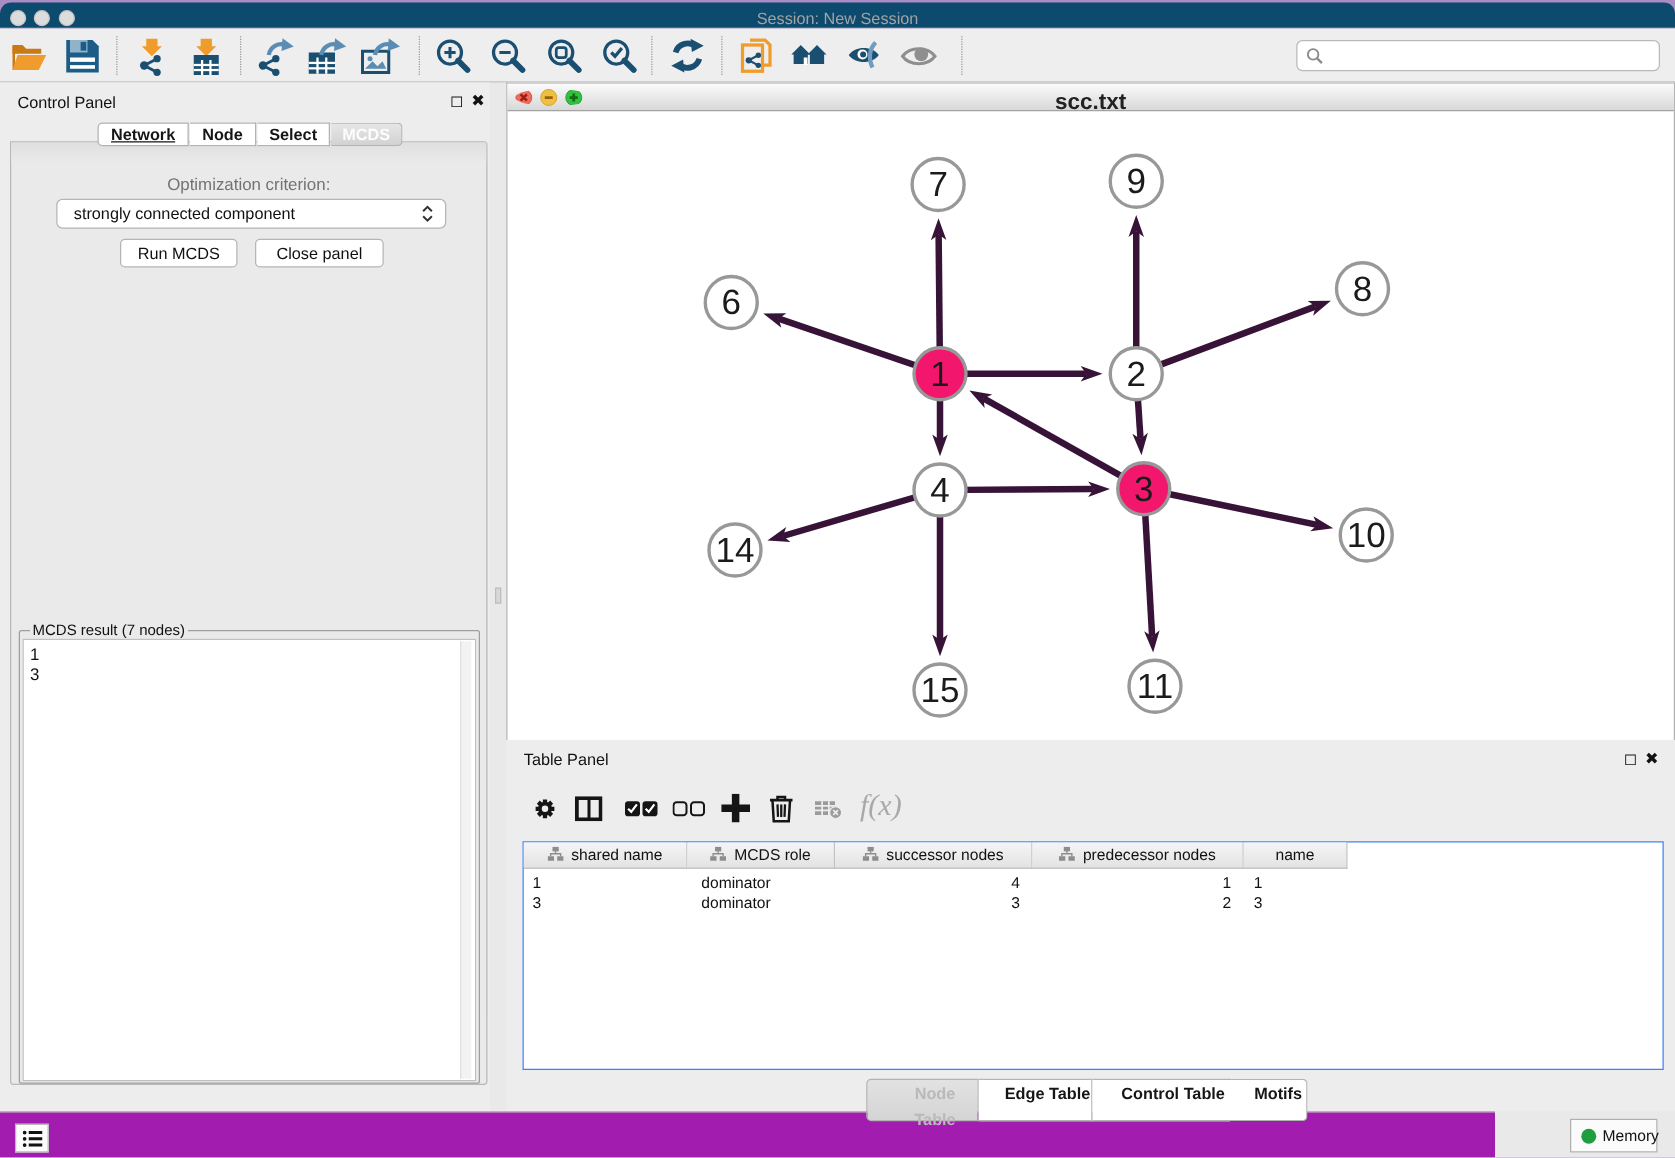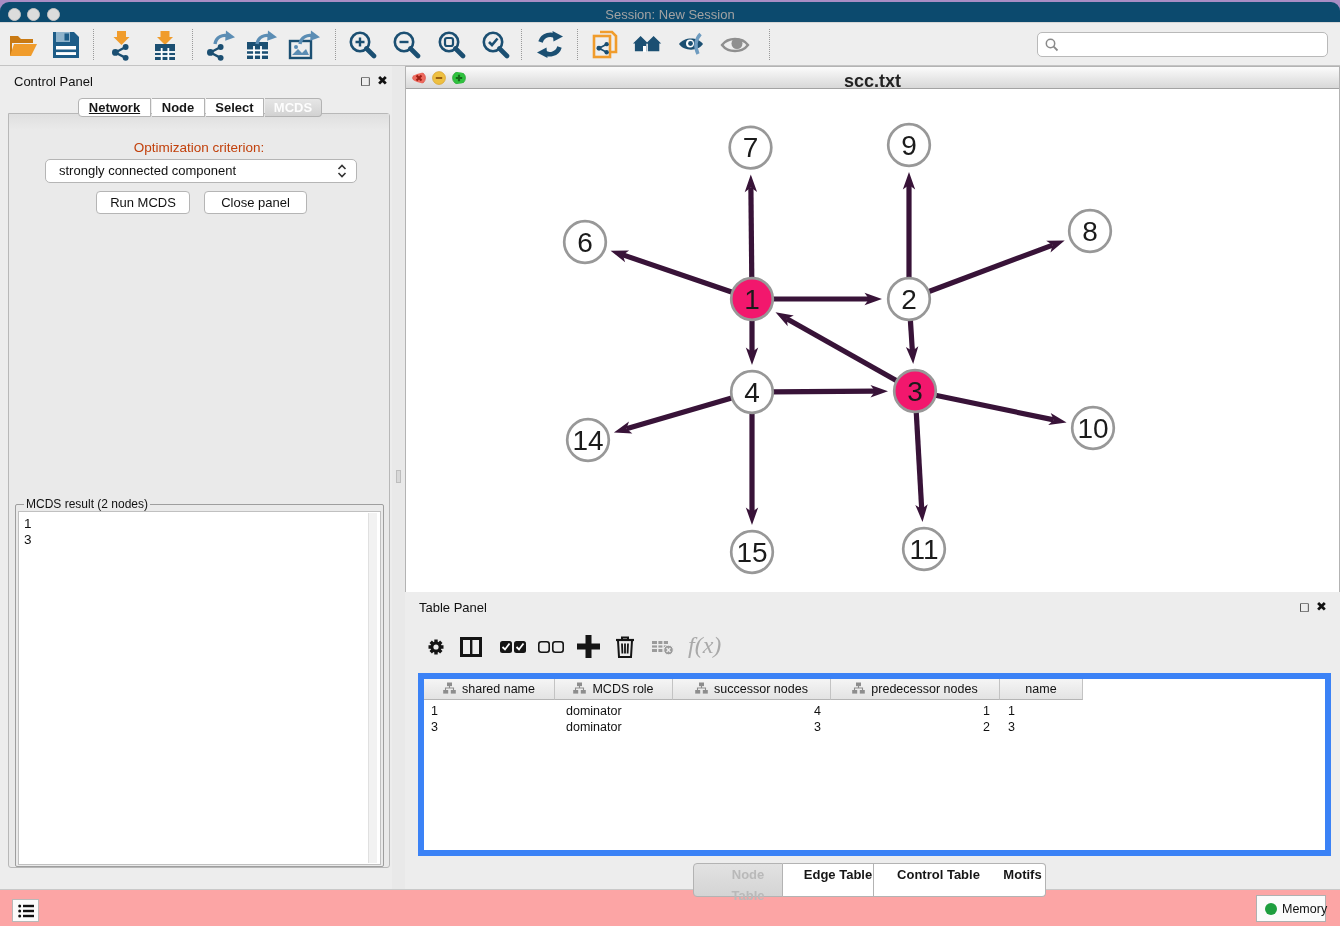--- a/index.html
+++ b/index.html
@@ -42,30 +42,30 @@
   background:#fff; border:1px solid #c0c0c0; }
 
 #netwin { left:405px; top:66px; width:935px; height:526px; background:#fff;
   border:1px solid #b3b3b3; border-bottom:none; }
 #nettitle { position:absolute; left:0; top:0; width:100%; height:22px;
   background:linear-gradient(#fbfbfb,#d8d8d8); border-bottom:1px solid #a3a3a3; }
 .mtl { position:absolute; top:4px; width:13px; height:13px; border-radius:50%; }
 
 #tpanel { left:405px; top:592px; width:935px; height:297px; background:#ededed; }
 #ttable { position:absolute; left:13px; top:81px; width:913px; height:183px;
-  background:#fff; border:6px solid #3b82f6; }
+  background:#fff; border:1px solid #3b82f6; }
 .th { position:absolute; top:0; height:21px; background:linear-gradient(#f5f5f5,#e3e3e3);
   border-right:1px solid #c3c3c3; border-bottom:1px solid #b5b5b5;
   font-size:12.5px; color:#111; text-align:center; line-height:21px; }
 .td { position:absolute; font-size:12.5px; color:#111; height:16px; line-height:16px; }
 .btab { position:absolute; z-index:3; top:271px; height:34px; background:#fff;
   border:1px solid #b3b3b3; border-left:none; font-size:13px; font-weight:600;
   color:#161616; text-align:center; line-height:21px;padding-left:20px; }
 
-#statusbar { left:0; top:889px; width:1340px; height:37px; background:#fca5a5;
+#statusbar { left:0; top:889px; width:1196px; height:37px; background:#a21caf;
   border-top:1px solid #c9c9c9; }
 </style>
 </head>
 <body>
 <div class="abs" id="underlay"></div>
 <div class="abs" id="titlebar">
   <div class="tl" style="left:8px;"></div>
   <div class="tl" style="left:27px;"></div>
   <div class="tl" style="left:47px;"></div>
   <div id="wintitle">Session: New Session</div>
@@ -208,32 +208,32 @@
 <div class="abs" id="cpanel">
   <div class="ptitle" style="position:absolute;left:14px;top:8px;">Control Panel</div>
   <div class="wicons" style="left:360px;top:7px;">◻</div>
   <div class="wicons" style="left:377px;top:7px;">✖</div>
   <div class="tab" style="left:78px;width:73px;border-radius:4px 0 0 4px;border-left:1px solid #b3b3b3;text-decoration:underline;">Network</div>
   <div class="tab" style="left:152px;width:53px;">Node</div>
   <div class="tab" style="left:206px;width:58px;">Select</div>
   <div class="tab" style="left:265px;width:57px;border-radius:0 4px 4px 0;background:linear-gradient(#e6e6e6,#d2d2d2);color:#fdfdfd;">MCDS</div>
   <div id="cbox">
     <div style="position:absolute;left:0;top:0;width:100%;height:16px;background:linear-gradient(#dfdfdf,#eaeaea);"></div>
-    <div style="position:absolute;left:0;top:26px;width:100%;text-align:center;font-size:13.5px;color:#c2410c;">Optimization criterion:</div>
+    <div style="position:absolute;left:0;top:26px;width:100%;text-align:center;font-size:13.5px;color:#737373;">Optimization criterion:</div>
     <div class="btn" style="left:36px;top:45px;width:312px;height:24px;border-radius:5px;text-align:left;line-height:22px;">
       <span style="margin-left:13px;">strongly connected component</span>
       <svg width="10" height="14" style="position:absolute;right:9px;top:4px;" viewBox="0 0 10 14">
         <path d="M1.5 5 L5 1.5 L8.5 5" fill="none" stroke="#333" stroke-width="1.6"></path>
         <path d="M1.5 9 L5 12.5 L8.5 9" fill="none" stroke="#333" stroke-width="1.6"></path>
       </svg>
     </div>
     <div class="btn" style="left:87px;top:77px;width:94px;height:23px;line-height:21px;">Run MCDS</div>
     <div class="btn" style="left:195px;top:77px;width:103px;height:23px;line-height:21px;">Close panel</div>
     <fieldset id="mcdsbox">
-      <legend>MCDS result (2 nodes)</legend>
+      <legend>MCDS result (7 nodes)</legend>
       <div id="mcdswhite">
         <div style="position:absolute;left:5px;top:4px;font-size:13.5px;color:#111;line-height:16px;">1<br>3</div>
         <div style="position:absolute;right:3px;top:1px;width:9px;height:350px;background:#f2f2f2;border-left:1px solid #e0e0e0;"></div>
       </div>
     </fieldset>
   </div>
 </div>
 
 <div class="abs" style="left:396px;top:470px;width:5px;height:13px;background:#d8d8d8;border:1px solid #bdbdbd;"></div>
 <div class="abs" style="left:866px;top:586px;width:10px;height:5px;background:#d8d8d8;border:1px solid #bdbdbd;"></div>

